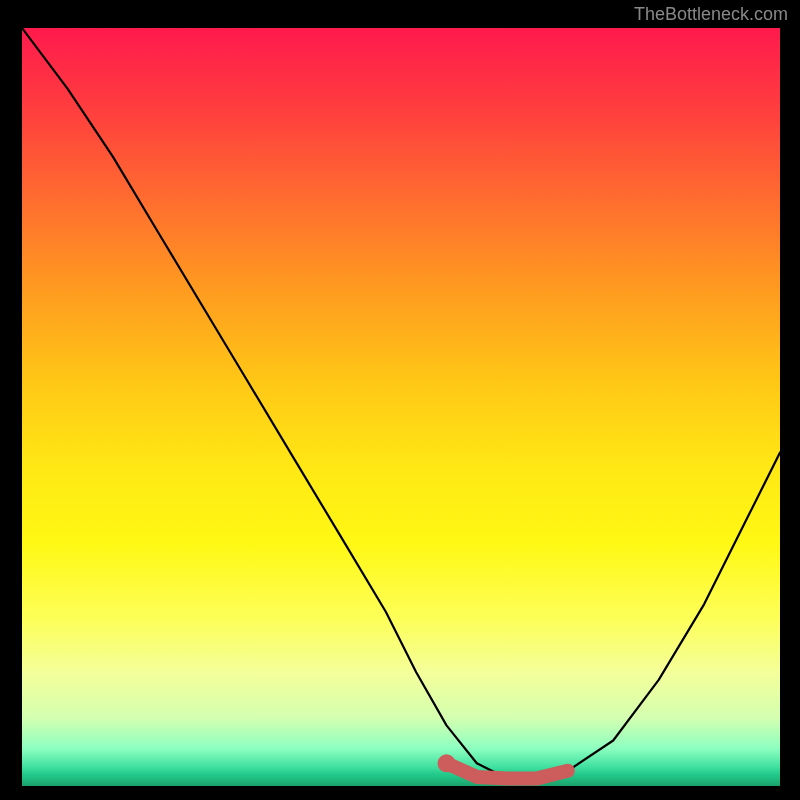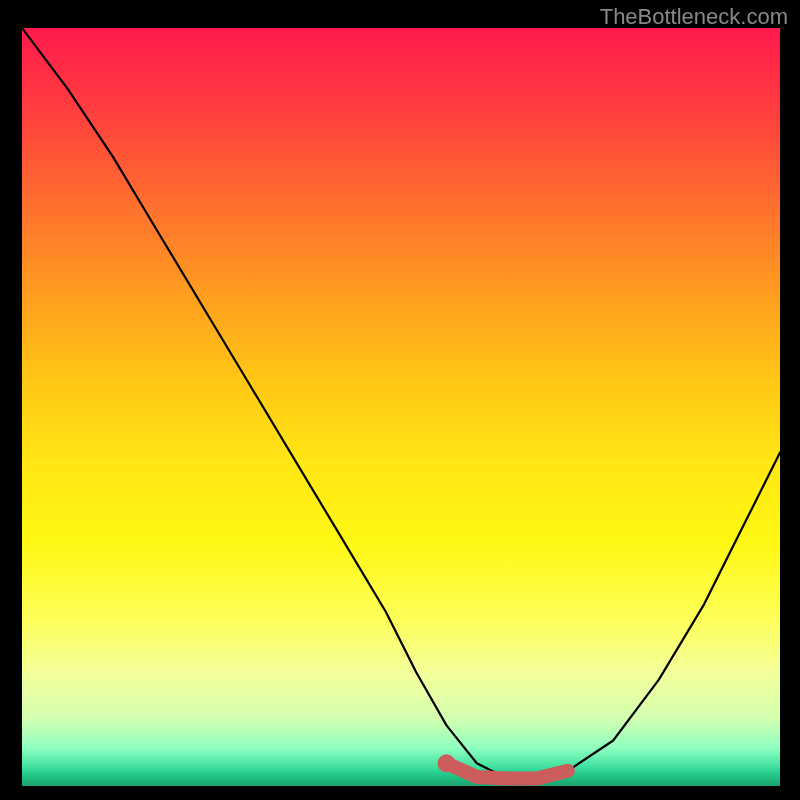--- a/index.html
+++ b/index.html
@@ -9,21 +9,21 @@
     background: #000;
     position: relative;
     font-family: Arial, sans-serif;
     overflow: hidden;
   }
   .watermark {
     position: absolute;
     top: 4px;
     right: 12px;
     color: #888;
-    font-size: 22px;
+    font-size: 18px;
     font-weight: 500;
     z-index: 10;
   }
   .plot {
     position: absolute;
     left: 22px;
     top: 28px;
     width: 758px;
     height: 758px;
   }

